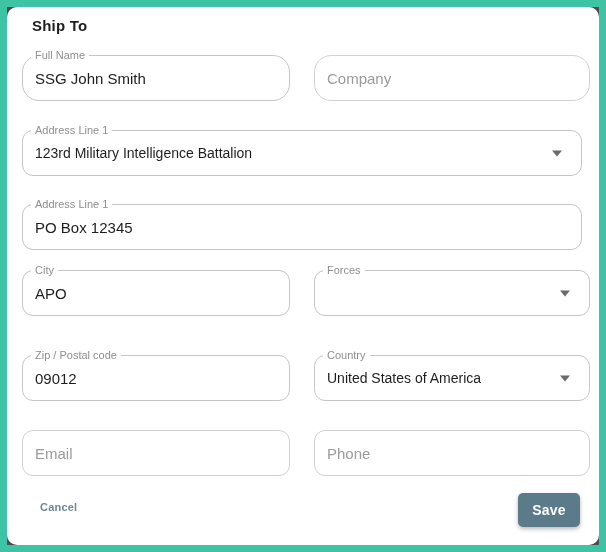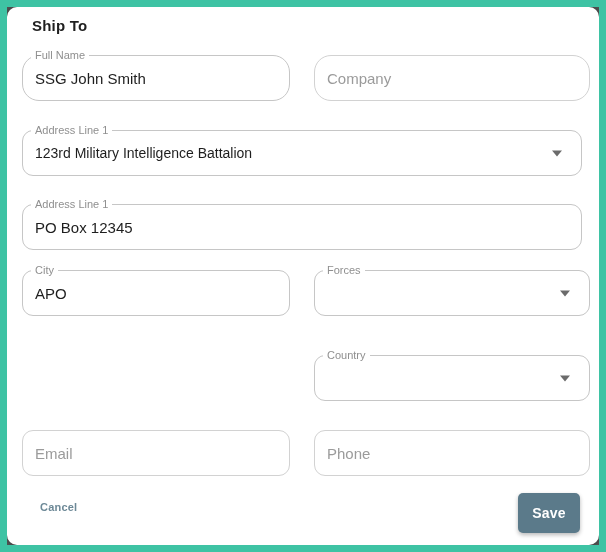--- a/index.html
+++ b/index.html
@@ -61,21 +61,21 @@
   .full{left:15px;width:560px;}
   .r1{top:48px;border-radius:17px;} .r2{top:123px;} .r3{top:197px;}
   .r4{top:263px;} .r5{top:348px;} .r6{top:423px;}
   .cancel-btn{
     position:absolute;left:27px;top:492px;
     background:none;border:none;cursor:pointer;padding:2px 6px;
     font-family:"Liberation Sans", sans-serif;
     font-size:11px;font-weight:700;color:var(--cancel-text);letter-spacing:.2px;
   }
   .save-btn{
-    position:absolute;left:511px;top:486px;width:62px;height:40px;
+    position:absolute;left:511px;top:486px;width:62px;height:34px;
     background:var(--save-bg);color:var(--save-text);
     border:none;border-radius:5px;cursor:pointer;
     font-family:"Liberation Sans", sans-serif;
     font-size:14px;font-weight:700;letter-spacing:.2px;
     box-shadow:0 2px 4px rgba(0,0,0,.28);
   }
 </style>
 </head>
 <body>
 
@@ -104,22 +104,27 @@
 
   <div class="field r4 col-left">
     <span class="flabel">City</span>
     <input type="text" value="APO" style="">
   </div>
   <div class="field select r4 col-right">
     <span class="flabel">Forces</span>
     <span class="arrow"></span>
   </div>
 
+  <div class="field r5 col-left">
+    <span class="flabel">Zip / Postal code</span>
+    <input type="text" value="09012" style="">
+  </div>
   <div class="field select r5 col-right">
     <span class="flabel">Country</span>
+    <span class="fvalue">United States of America</span>
     <span class="arrow"></span>
   </div>
 
   <div class="field empty r6 col-left">
     <input type="text" placeholder="Email" style="">
   </div>
   <div class="field empty r6 col-right">
     <input type="text" placeholder="Phone" style="">
   </div>
 

